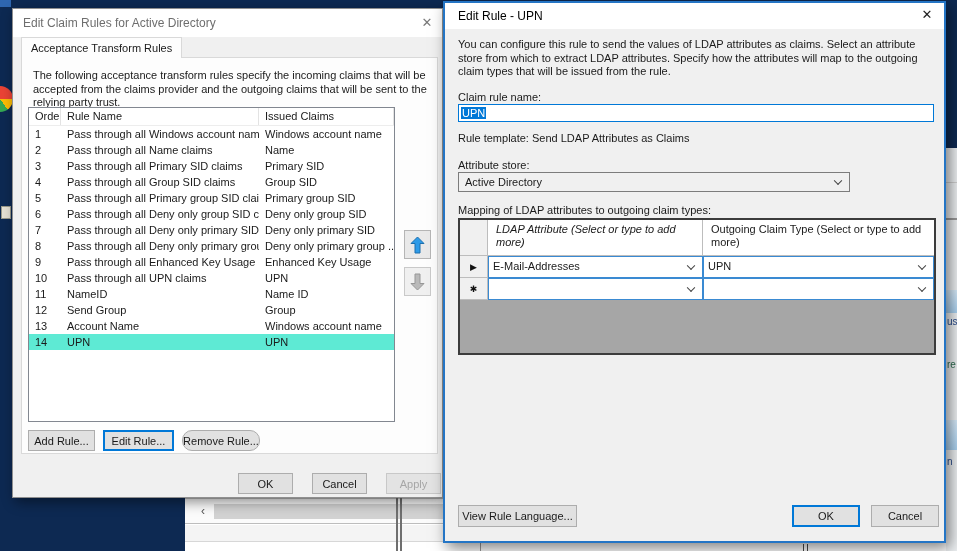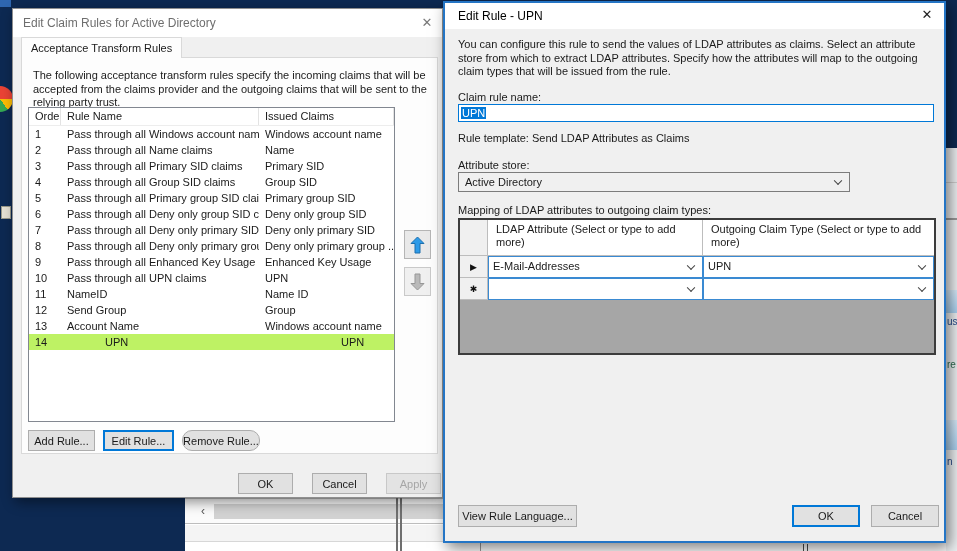--- a/index.html
+++ b/index.html
@@ -50,21 +50,21 @@
   .tabpage .desc { position:absolute; left:11px; top:11px; width:400px; line-height:13.5px; }
 
   .listbox { position:absolute; left:6px; top:49px; width:367px; height:315px; background:#fff; border:1px solid #828790; overflow:hidden; }
   .lheader { display:flex; height:18px; border-bottom:1px solid #ededed; }
   .lheader span { padding:2px 0 0 6px; border-right:1px solid #e3e3e3; white-space:nowrap; overflow:hidden; }
   .c-order { width:32px; flex:none; }
   .c-rule  { width:198px; flex:none; }
   .c-issued{ flex:1; }
   .lrow { display:flex; height:16px; line-height:16px; }
   .lrow span { padding-left:6px; white-space:nowrap; overflow:hidden; }
-  .lrow.selected { background:#bef264;gap:38px; }
+  .lrow.selected { background:#5eead4; }
 
   .movebtn { position:absolute; left:382px; width:27px; height:29px; background:#e9e9e9; border:1px solid #b5b5b5; display:flex; align-items:center; justify-content:center; }
   .movebtn.up { top:172px; }
   .movebtn.down { top:209px; background:#f0f0f0; border-color:#c9c9c9; }
 
   .btn-add    { left:6px;   top:372px; width:67px; height:21px; }
   .btn-edit   { left:81px;  top:372px; width:71px; height:21px; }
   .btn-remove { left:160px; top:372px; width:78px; height:21px;border-radius:10px; }
   .btn-ok-l     { left:225px; top:464px; width:55px; height:21px; }
   .btn-cancel-l { left:299px; top:464px; width:55px; height:21px; }
@@ -81,21 +81,21 @@
   .claim-input { position:absolute; left:13px; top:101px; width:476px; height:18px; background:#fff; border:1px solid #0078d7; line-height:16px; padding:0 2px; }
   .claim-input .sel { background:#0078d7; color:#fff; padding:0 1px; }
   .lbl-template { top:129px; }
   .lbl-store { top:156px; }
   .combo { position:absolute; left:13px; top:169px; width:392px; height:20px; background:#f0f0f0; border:1px solid #7c7c7c; line-height:18px; padding:0 6px; }
   .lbl-mapping { top:201px; }
 
   .grid { position:absolute; left:13px; top:215px; width:478px; height:137px; background:#a6a6a6; border:2px solid #3c3c3c; }
   .ghead { display:flex; height:36px; background:#fff; border-bottom:1px solid #bdbdbd; }
   .g-sel { width:28px; flex:none; background:#f0f0f0; border-right:1px solid #bdbdbd; text-align:center; }
-  .g-ldap { width:215px; flex:none; border-right:1px solid #bdbdbd; padding:3px 8px; line-height:13px; }
+  .g-ldap { width:215px; flex:none; border-right:1px solid #bdbdbd; padding:3px 8px; line-height:13px;font-style:italic; }
   .g-claim { flex:1; padding:3px 8px; line-height:13px; }
   .grow { display:flex; height:22px; }
   .grow .g-sel { line-height:22px; font-size:9px; color:#111; border-bottom:1px solid #bdbdbd; }
   .cellcombo { position:relative; background:#fff; border:1px solid #3a8ad2; line-height:19px; padding:0 4px; white-space:nowrap; overflow:hidden; }
   .cc-ldap { width:215px; flex:none; }
   .cc-claim { flex:1; }
 
   .btn-vrl { left:13px; top:502px; width:119px; height:22px; }
   .btn-ok-r { left:347px; top:502px; width:68px; height:22px; }
   .btn-cancel-r { left:426px; top:502px; width:68px; height:22px; }

